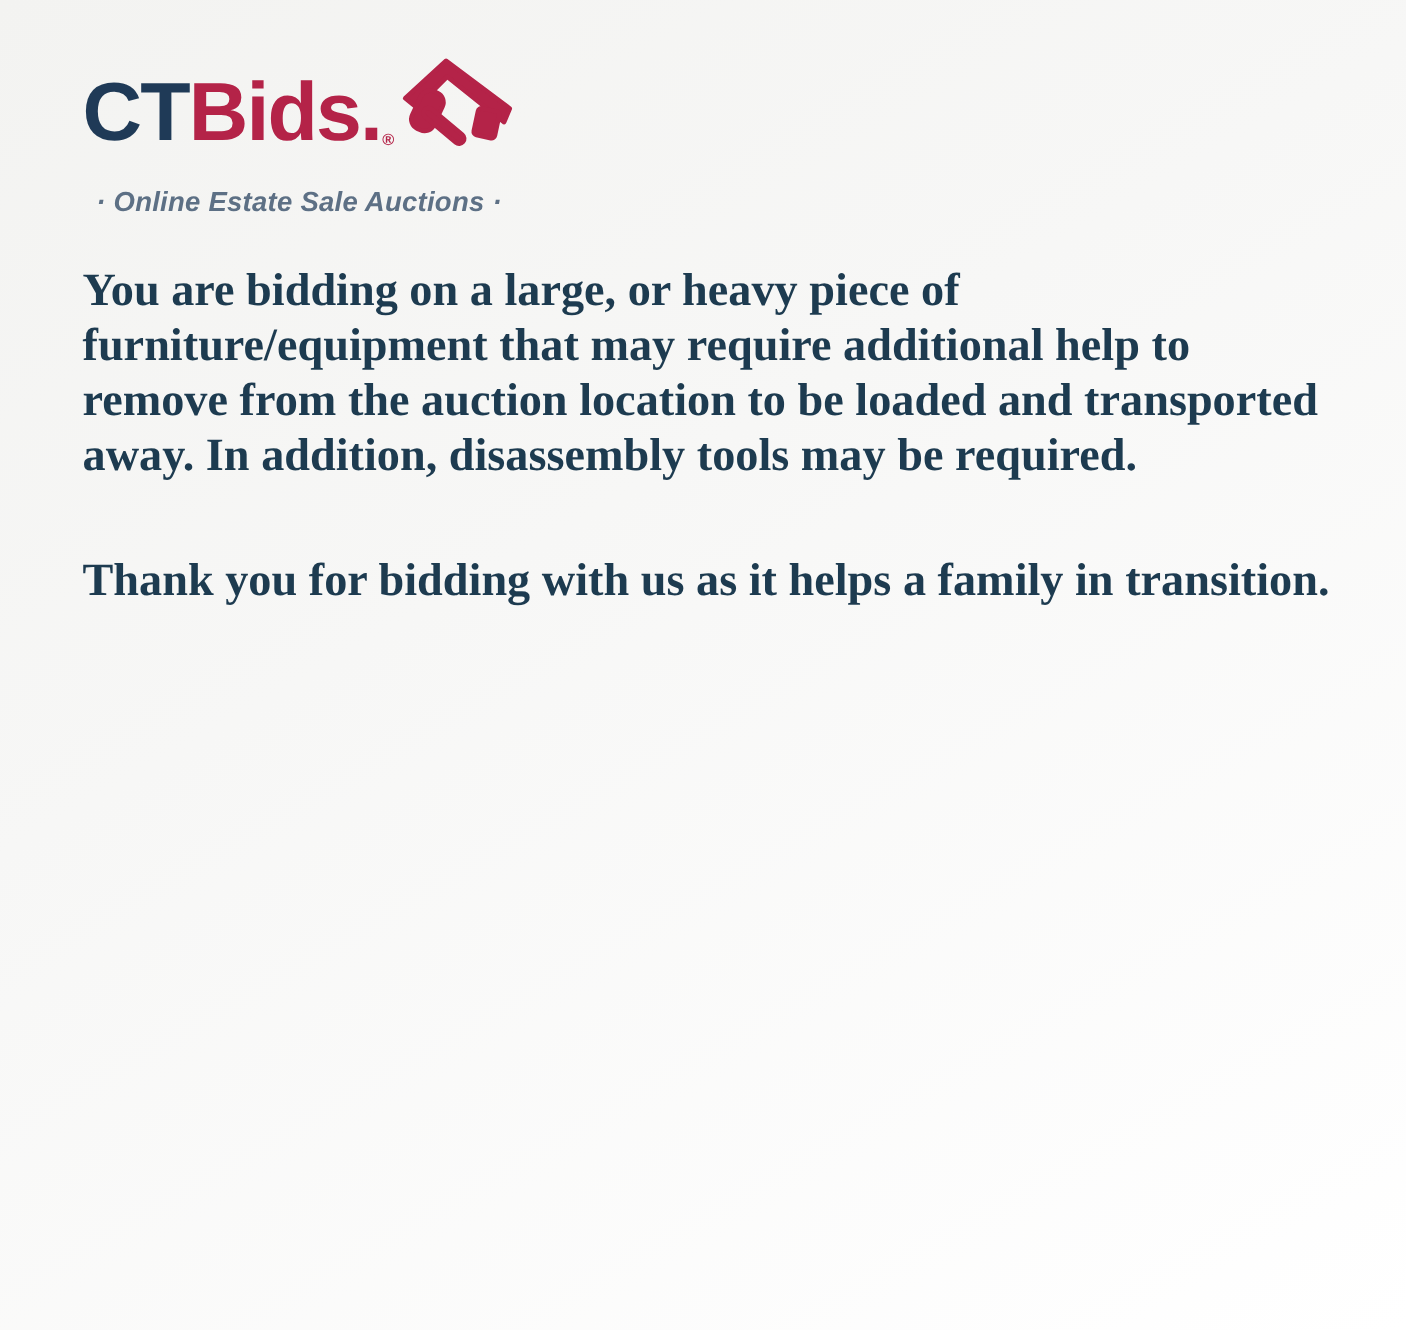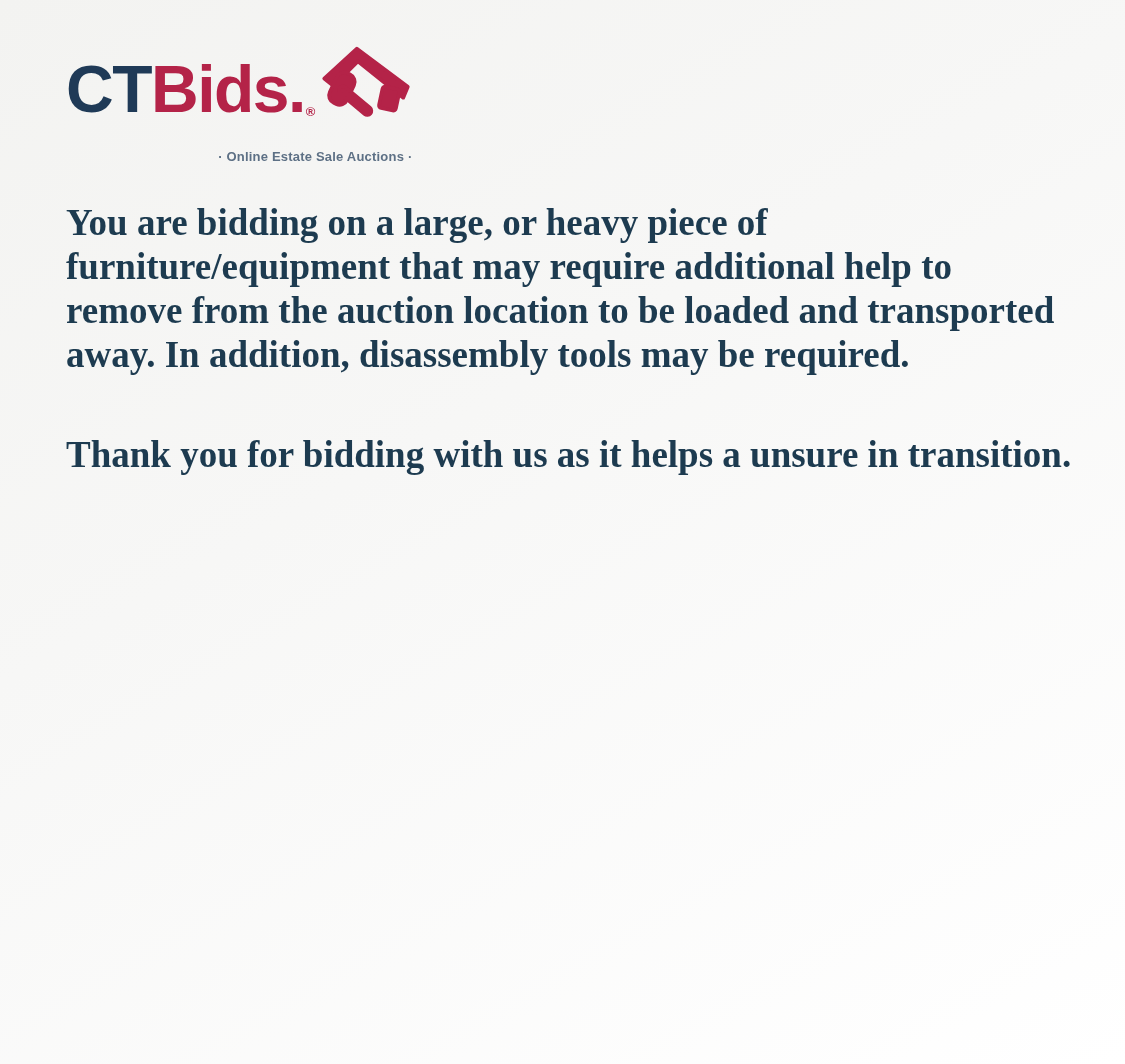--- a/index.html
+++ b/index.html
@@ -38,26 +38,27 @@
   }
   .logo-icon {
     width: 92px;
     height: 80px;
     margin-left: 5px;
     margin-top: -5px;
     flex: 0 0 auto;
   }
   .tagline {
     font-family: "Liberation Sans", "DejaVu Sans", sans-serif;
-    font-size: 13px;
+    font-size: 22px;
     font-weight: 600;
     letter-spacing: 0.2px;
     color: #5d7085;
-    text-align: right;
+    text-align: center;
     margin-top: 2px;
+    font-style: italic;
   }
 
   
   .notice {
     margin-top: 36px;
     width: 1035px;
     color: #1d3b50;
     font-weight: bold;
     font-size: 37px;
     line-height: 44px;
@@ -93,16 +94,16 @@
       </svg>
     </div>
     <div class="tagline">· Online Estate Sale Auctions ·</div>
   </div>
 
   <div class="notice">
     <p>You are bidding on a large, or heavy piece of
 furniture/equipment that may require additional help to
 remove from the auction location to be loaded and transported
 away. In addition, disassembly tools may be required.</p>
-    <p>Thank you for bidding with us as it helps a unsure in transition.</p>
+    <p>Thank you for bidding with us as it helps a family in transition.</p>
   </div>
 
 </div>
 
 </body></html>

